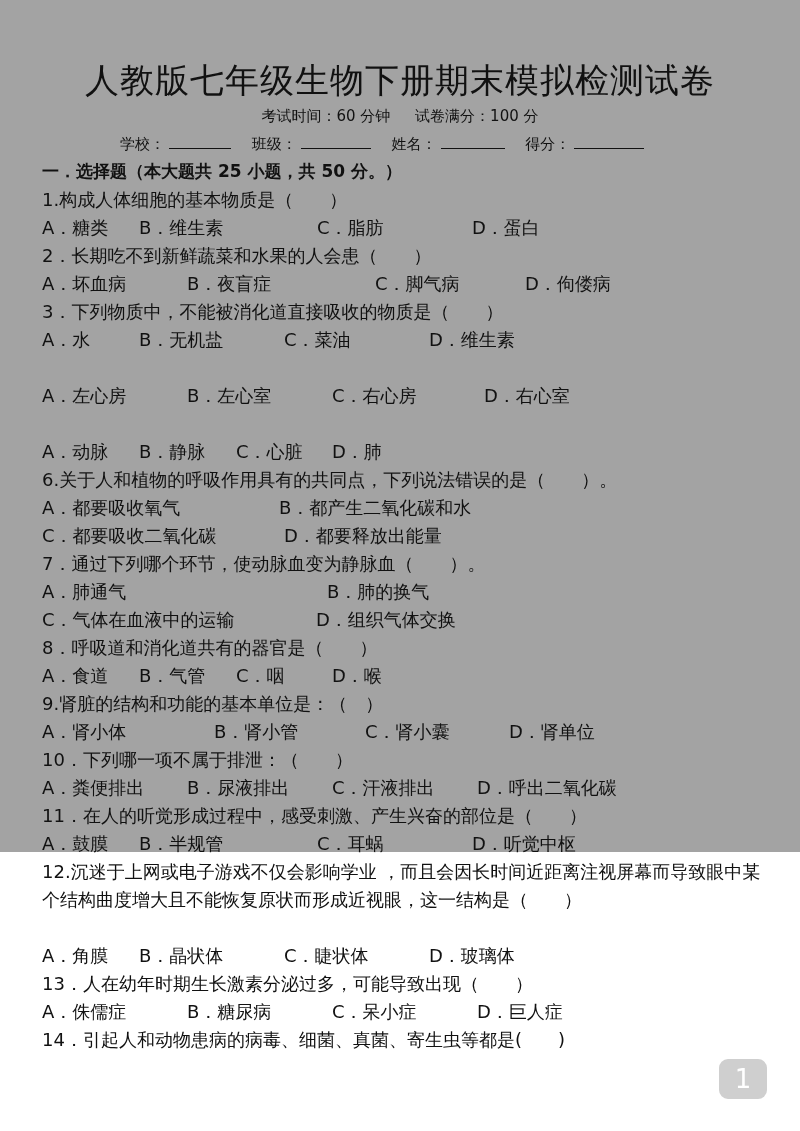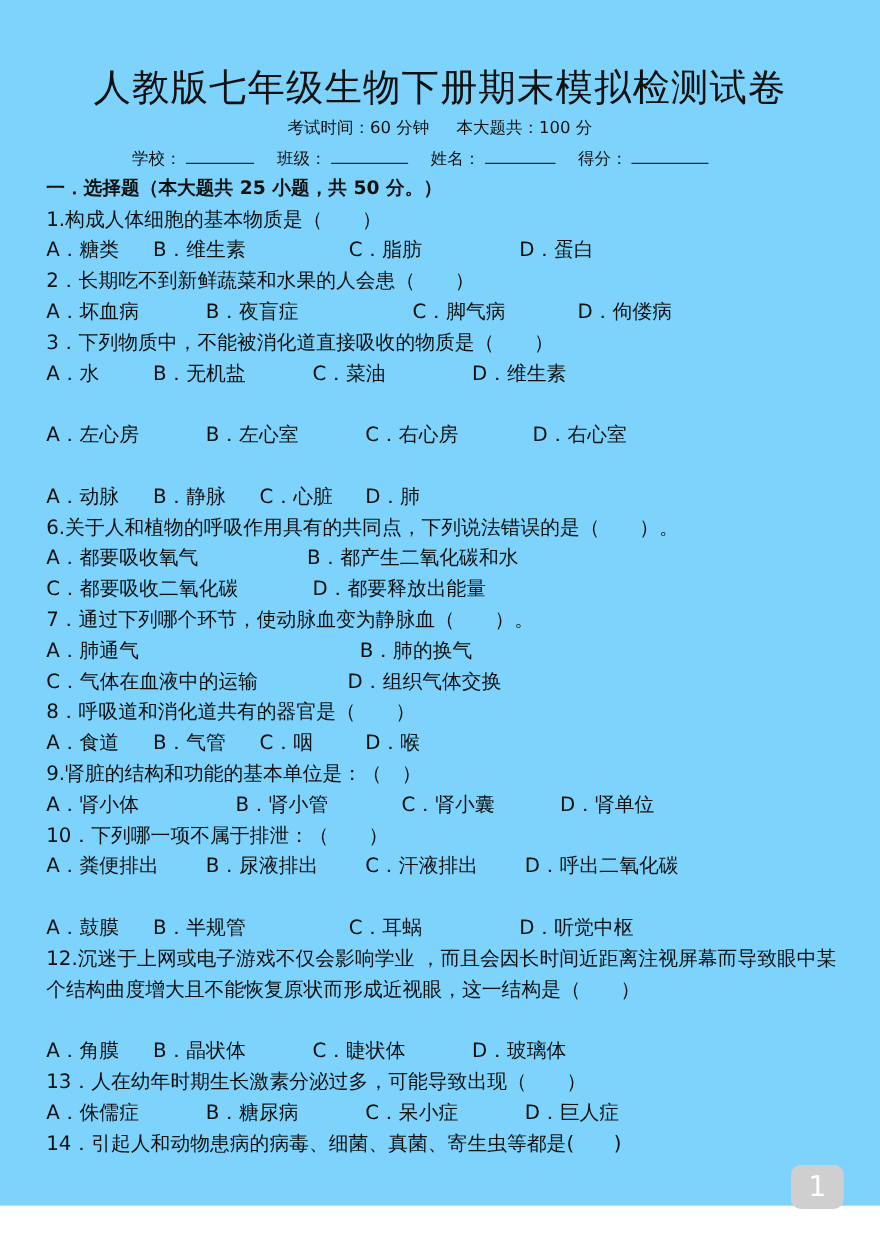--- a/index.html
+++ b/index.html
@@ -11,22 +11,22 @@
     width: 800px;
     height: 1131px;
     position: relative;
     overflow: hidden;
     font-family: "DejaVu Sans", "Liberation Sans", sans-serif;
     color: #111111;
   }
   .page {
     position: absolute;
     left: 0; top: 0;
-    width: 800px; height: 1096px;
-    background: #7dd3fc;
+    width: 800px; height: 852px;
+    background: #a3a3a3;
   }
   .title {
     position: absolute;
     left: 0; top: 58px;
     width: 800px;
     text-align: center;
     font-size: 34px;
     line-height: 44px;
     letter-spacing: 1px;
     color: #111;
@@ -97,21 +97,21 @@
 </style>
 </head>
 <body>
 
 <div class="page">
 
   <div class="title">人教版七年级生物下册期末模拟检测试卷</div>
 
   <div class="subinfo">
     <span>考试时间：60 分钟</span>
-    <span>本大题共：100 分</span>
+    <span>试卷满分：100 分</span>
   </div>
 
   <div class="fields">
     <span class="field"><span>学校：</span><span class="blank" style="width:62px"></span></span>
     <span class="field"><span>班级：</span><span class="blank" style="width:70px"></span></span>
     <span class="field"><span>姓名：</span><span class="blank" style="width:64px"></span></span>
     <span class="field"><span>得分：</span><span class="blank" style="width:70px"></span></span>
   </div>
 
   <div class="section">一．选择题（本大题共 25 小题，共 50 分。）</div>
@@ -191,20 +191,21 @@
   </div>
 
   <div class="line" style="top:747px">10．下列哪一项不属于排泄：（　　）</div>
   <div class="line" style="top:775px">
     <span class="opt" style="left:0">A．粪便排出</span>
     <span class="opt" style="left:145px">B．尿液排出</span>
     <span class="opt" style="left:290px">C．汗液排出</span>
     <span class="opt" style="left:435px">D．呼出二氧化碳</span>
   </div>
 
+  <div class="line" style="top:803px">11．在人的听觉形成过程中，感受刺激、产生兴奋的部位是（　　）</div>
   <div class="line" style="top:831px">
     <span class="opt" style="left:0">A．鼓膜</span>
     <span class="opt" style="left:97px">B．半规管</span>
     <span class="opt" style="left:275px">C．耳蜗</span>
     <span class="opt" style="left:430px">D．听觉中枢</span>
   </div>
 
   <div class="wrap" style="top:858px">12.沉迷于上网或电子游戏不仅会影响学业 ，而且会因长时间近距离注视屏幕而导致眼中某个结构曲度增大且不能恢复原状而形成近视眼，这一结构是（　　）</div>
   <div class="line" style="top:943px">
     <span class="opt" style="left:0">A．角膜</span>

